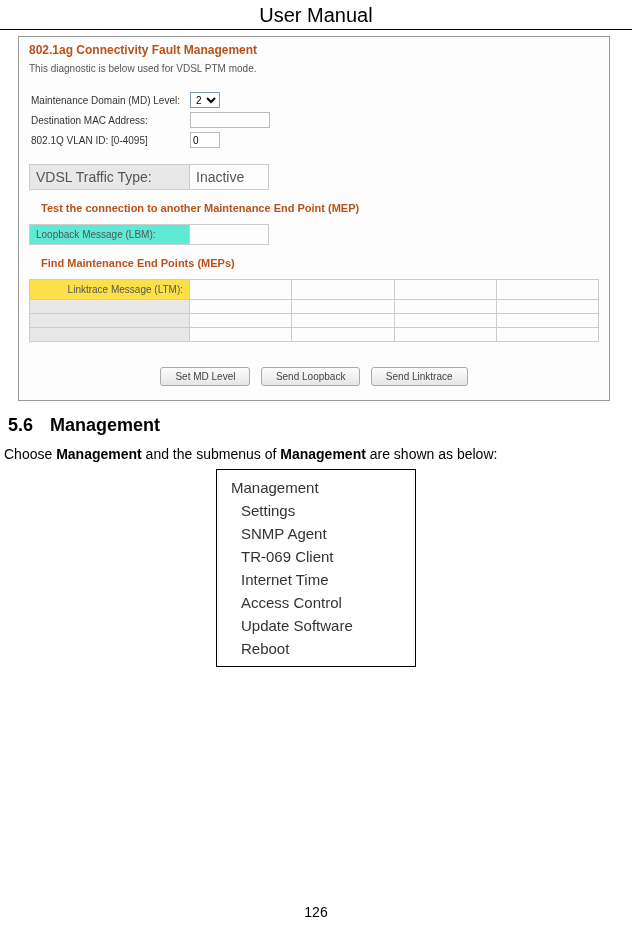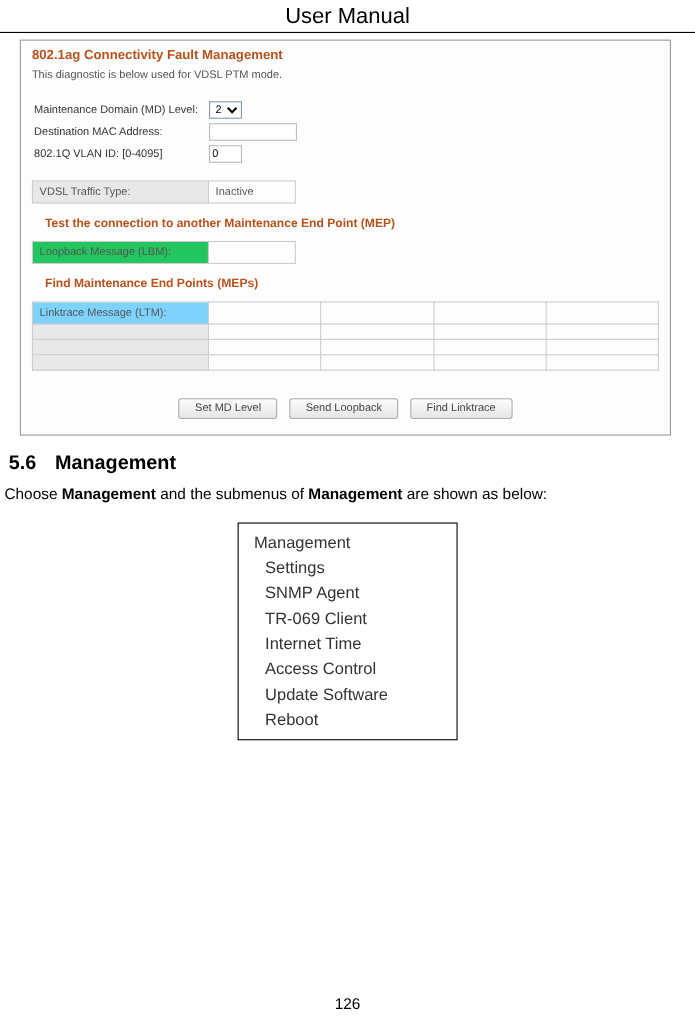--- a/index.html
+++ b/index.html
@@ -62,21 +62,21 @@
       background: #fff;
       height: 16px;
       padding: 0 2px;
     }
     .text-field.w80 { width: 80px; }
     .text-field.w30 { width: 30px; }
     .small-table {
       border-collapse: collapse;
       width: 240px;
       border: 1px solid #ccc;
-      font-size: 10px;
+      font-size: 14px;
       color: #555;
       margin-bottom: 12px;
     }
     .small-table td {
       border: 1px solid #ccc;
       padding: 4px 6px;
     }
     .small-table td.header-cell {
       background: #e8e8e8;
       white-space: nowrap;
@@ -94,41 +94,42 @@
       border: 1px solid #ccc;
       font-size: 10px;
       color: #555;
       margin-bottom: 12px;
     }
     .lbm-table td {
       border: 1px solid #ccc;
       padding: 4px 6px;
     }
     .lbm-table td.header-cell {
-      background: #22c55e;
+      background: #5eead4;
       white-space: nowrap;
       width: 160px;
     }
     .ltm-table {
       border-collapse: collapse;
       width: 570px;
       border: 1px solid #ccc;
       font-size: 10px;
       color: #555;
       margin-bottom: 20px;
     }
     .ltm-table td {
       border: 1px solid #ccc;
       padding: 4px 6px;
       height: 14px;
     }
     .ltm-table td.label-td {
-      background: #7dd3fc;
+      background: #fde047;
       width: 160px;
       white-space: nowrap;
+      text-align: right;
     }
     .ltm-table td.empty-label {
       background: #e8e8e8;
       width: 160px;
     }
     .button-row {
       text-align: center;
       padding: 4px 0;
     }
     .btn {
@@ -146,21 +147,21 @@
       font-size: 18px;
       font-weight: bold;
       margin: 14px 8px 10px 8px;
     }
     .section-num {
       display: inline-block;
       width: 42px;
     }
     .body-text {
       font-size: 14px;
-      margin: 0 4px 18px 4px;
+      margin: 0 4px 7px 4px;
     }
     .body-text .bold { font-weight: bold; }
     .submenu-box {
       margin: 0 auto 10px auto;
       width: 200px;
       border: 1px solid #000;
       padding: 6px 10px 6px 14px;
       font-family: Verdana, Arial, sans-serif;
       font-size: 15px;
       line-height: 23px;
@@ -265,21 +266,21 @@
       <td></td>
       <td></td>
       <td></td>
     </tr>
   </tbody>
     </table>
 
   <div class="button-row">
     <button class="btn">Set MD Level</button>
     <button class="btn">Send Loopback</button>
-    <button class="btn">Find Linktrace</button>
+    <button class="btn">Send Linktrace</button>
   </div>
 </div>
 
 <div class="section-heading">
   <span class="section-num">5.6</span><span>Management</span>
 </div>
 
 <div class="body-text">
   <span>Choose </span><span class="bold">Management</span><span> and the submenus of </span><span class="bold">Management</span><span> are shown as below:</span>
 </div>

